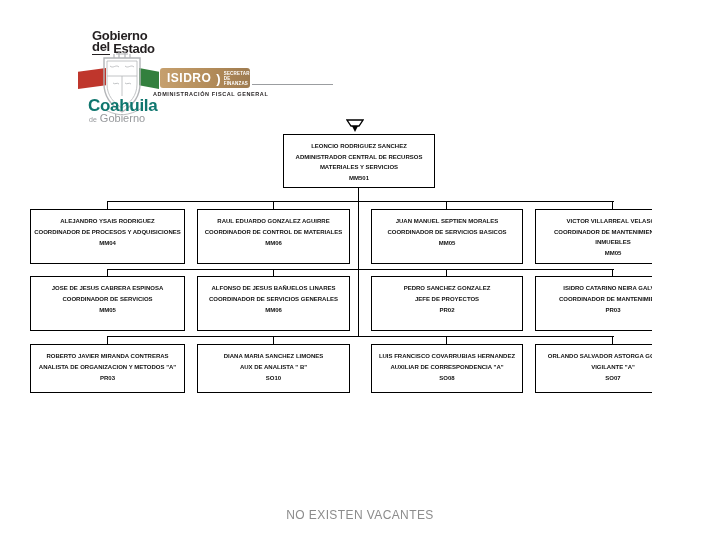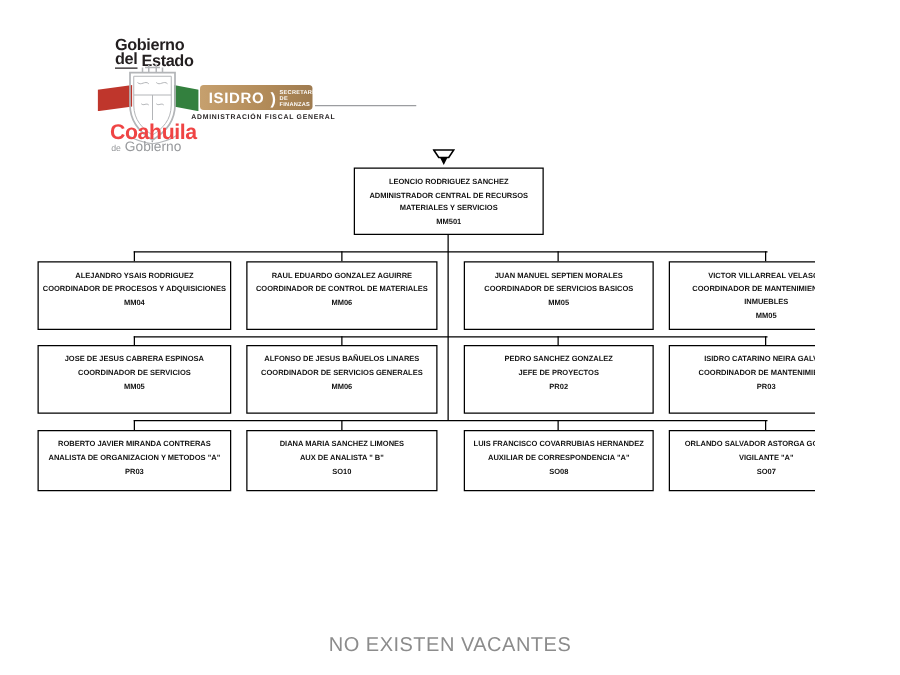--- a/index.html
+++ b/index.html
@@ -17,34 +17,34 @@
   .ribbon.green{left:139px;width:20px;background:#33803e;clip-path:polygon(0 0,100% 18%,100% 100%,0 82%);}
   .sefin-box{position:absolute;left:160px;top:68px;width:90px;height:20px;border-radius:3px;
              background:linear-gradient(90deg,#c6a06e 0%,#b18a58 60%,#9e7b50 100%);
              display:flex;align-items:center;}
   .sefin-acronym{color:#fff;font-weight:bold;font-size:12px;letter-spacing:0.5px;padding-left:7px;}
   .sefin-divider{color:#fff;font-weight:bold;font-size:13px;margin:0 3px 0 5px;}
   .sefin-sub{color:#fff;font-weight:bold;font-size:4.5px;line-height:5px;letter-spacing:0.2px;}
   .rule{position:absolute;left:252px;top:84px;width:81px;height:1px;background:#9b9da0;}
   .agency{position:absolute;left:153px;top:91px;color:#231f20;font-weight:bold;
           font-size:5.5px;letter-spacing:0.6px;}
-  .coahuila{position:absolute;left:88px;top:96px;color:#ef4444;font-weight:bold;
+  .coahuila{position:absolute;left:88px;top:96px;color:#0f766e;font-weight:bold;
             font-size:17px;letter-spacing:-0.3px;}
   .zaragoza{position:absolute;left:89px;top:112px;color:#97999c;font-size:11px;}
   .zaragoza .small-de{font-size:7px;}
 
   
   .obox{position:absolute;border:1.5px solid #000;background:#fff;box-sizing:border-box;
         text-align:center;font-weight:bold;color:#111;font-size:6px;line-height:10.5px;
         padding:6px 2px 0 2px;}
   .obox .code{margin-top:0.5px;}
   .line{position:absolute;background:#000;}
   .anchor-icon{position:absolute;left:346px;top:119px;}
   .footer-note{position:absolute;left:0;top:508px;width:720px;text-align:center;
-               color:#8c8c8c;font-size:16px;letter-spacing:0.4px;}
+               color:#8c8c8c;font-size:12px;letter-spacing:0.4px;}
 </style>
 </head>
 <body>
 
 <div class="page">
 
   <div class="logo">
     <div class="gob-text">
       <div>Gobierno</div>
       <div><span class="small-del">del</span> <span>Estado</span></div>

